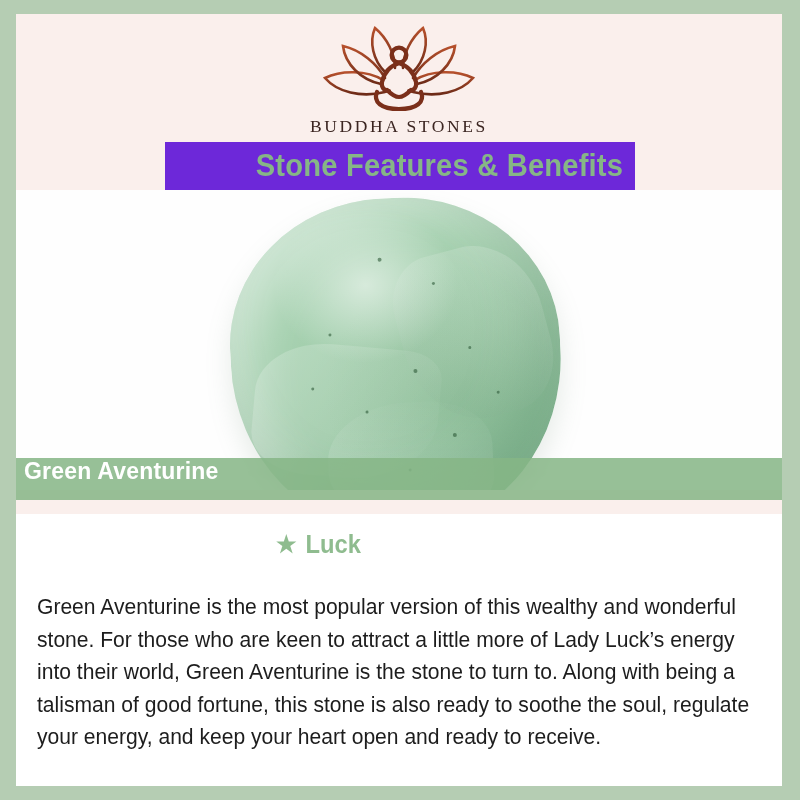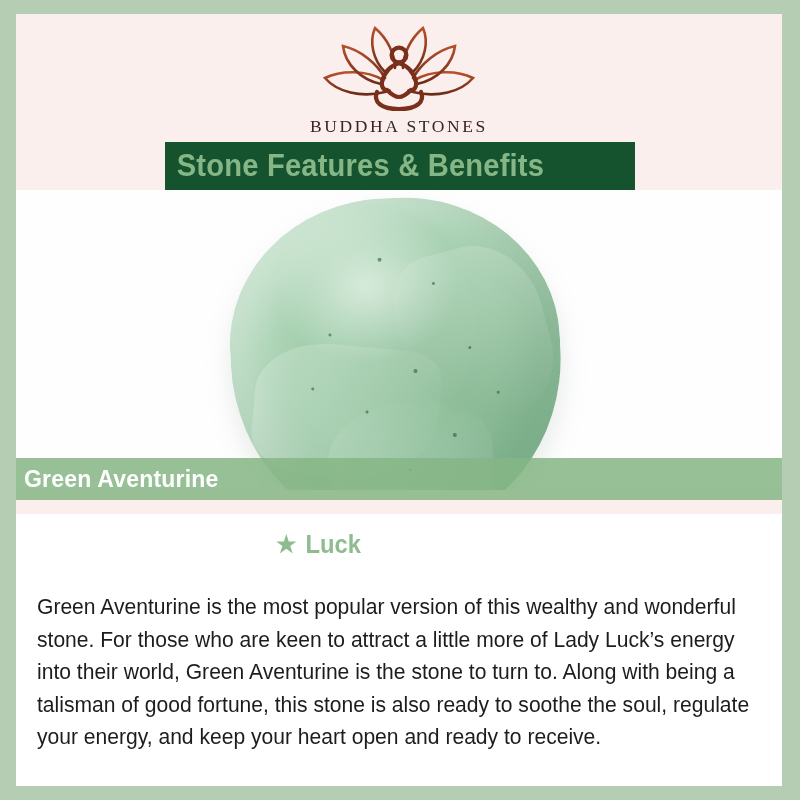--- a/index.html
+++ b/index.html
@@ -63,24 +63,24 @@
     text-align: center;
   }
 
   
   .title-banner {
     position: absolute;
     left: 149px;
     top: 128px;
     width: 470px;
     height: 48px;
-    background: #14532d;
+    background: #6d28d9;
     display: flex;
     align-items: center;
-    justify-content: flex-start;
+    justify-content: flex-end;
     z-index: 6;
   }
   .title-text {
     font-family: "Liberation Sans Narrow", "Liberation Sans", sans-serif;
     font-size: 31px;
     font-weight: bold;
     color: #86b686;
     letter-spacing: 0.2px;
     white-space: nowrap;
     transform: scaleX(0.94);
@@ -167,21 +167,20 @@
 
   
   .name-bar {
     position: absolute;
     left: 0;
     top: 444px;
     width: 766px;
     height: 42px;
     background: rgba(134,182,134,0.86);
     display: flex;
-    align-items: center;
     z-index: 7;
   }
   .name-text {
     margin-left: 8px;
     font-family: "Liberation Sans", sans-serif;
     font-size: 23px;
     font-weight: bold;
     color: #ffffff;
     letter-spacing: 0.2px;
   }

